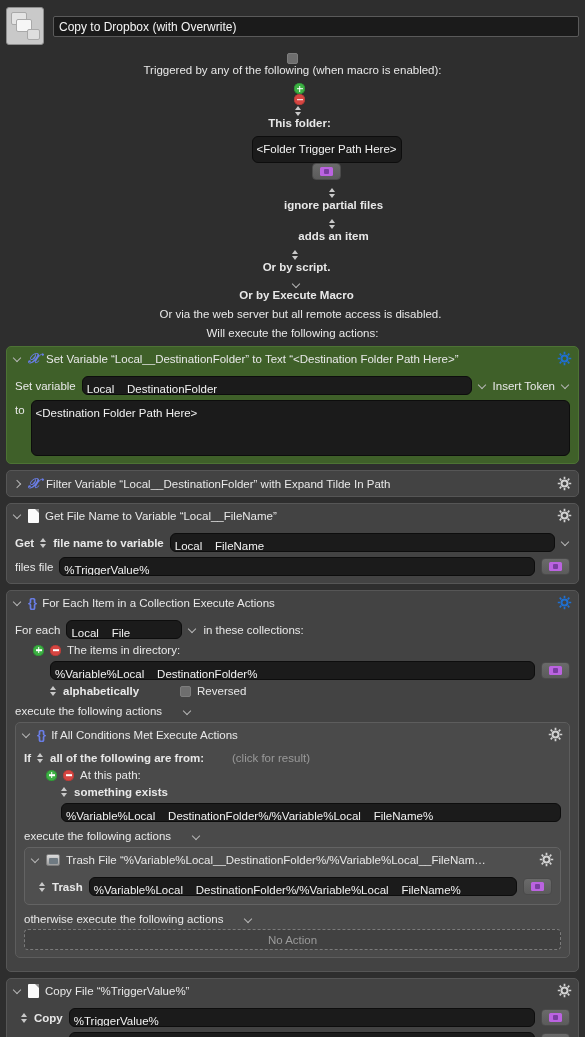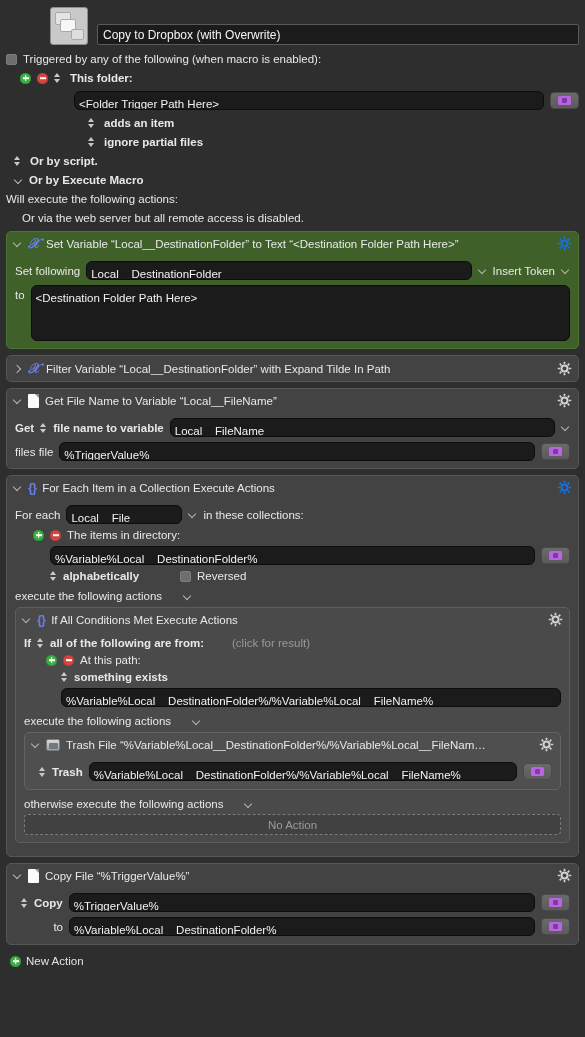--- a/index.html
+++ b/index.html
@@ -95,42 +95,42 @@
     position: relative;
   }
   .folderbtn .fo::after {
     content: ""; position: absolute; left: 4px; top: 2px;
     width: 5px; height: 5px; background: #7a3ea0; border-radius: 1px;
   }
 
   .gear { width: 15px; height: 15px; flex: none; }
 
   
-  #header { display: flex; align-items: flex-end; padding: 7px 6px 0 6px; margin-left: 44px; }
+  #header { display: flex; align-items: center; padding: 7px 6px 0 6px; }
   #macro-icon {
     width: 38px; height: 38px; flex: none;
     background: #c9c9c9; border: 1px solid #8e8e8e; border-radius: 3px;
     position: relative; overflow: hidden;
   }
   #macro-icon i {
     position: absolute; display: block; background: #efefef;
     border: 1px solid #a9a9a9; border-radius: 2px;
   }
   #macro-icon i.a { width: 16px; height: 13px; left: 4px;  top: 4px;  background:#e4e4e4;}
   #macro-icon i.b { width: 16px; height: 13px; left: 9px;  top: 11px; background:#f6f6f6;}
   #macro-icon i.c { width: 13px; height: 11px; left: 20px; top: 21px; background:#dedede;}
   #macro-title {
     flex: 1; margin-left: 9px; height: 21px;
     background: #1b1b1b; border: 1px solid #5a5a5a; border-radius: 2px;
     color: #f5f5f5; font-size: 12px; padding: 3px 5px;
     white-space: nowrap; overflow: hidden;
   }
 
   #trigger-block { padding: 0 6px; margin-top: 8px; }
-  .trig-line { display: flex; align-items: center; gap: 6px; margin-bottom: 7px; font-size: 11.5px;}
+  .trig-line { display: flex; align-items: center; margin-bottom: 7px; font-size: 11.5px; flex-direction: column;}
   .ind1 { padding-left: 14px; }
   .ind2 { padding-left: 68px; }
   .ind3 { padding-left: 82px; }
 
   
   #actions { padding: 0 6px; }
 
   .card {
     background: #434343;
     border: 1px solid #565656;
@@ -217,44 +217,44 @@
 
   <div class="trig-line ind2">
     <div class="field" style="flex:1">&lt;Folder Trigger Path Here&gt;</div>
     <div class="folderbtn">
         <span class="fo"></span>
       </div>
   </div>
 
   <div class="trig-line ind3">
     <span class="stepper"></span>
-    <span class="bold">adds an item</span>
+    <span class="bold">ignore partial files</span>
   </div>
 
   <div class="trig-line ind3">
     <span class="stepper"></span>
-    <span class="bold">ignore partial files</span>
+    <span class="bold">adds an item</span>
   </div>
 
   <div class="trig-line" style="padding-left:8px">
     <span class="stepper"></span>
     <span class="bold">Or by script.</span>
   </div>
 
   <div class="trig-line" style="padding-left:8px">
     <span class="chev-d"></span>
     <span class="bold">Or by Execute Macro</span>
   </div>
 
+  <div class="trig-line" style="padding-left:16px">
+    <span>Or via the web server but all remote access is disabled.</span>
+  </div>
+
   <div class="trig-line">
     <span>Will execute the following actions:</span>
-  </div>
-
-  <div class="trig-line" style="padding-left:16px">
-    <span>Or via the web server but all remote access is disabled.</span>
   </div>
 </div>
 
 <div id="actions">
 
   <div class="card green">
     <div class="card-head">
       <span class="chev-d"></span>
       <span class="xicon">𝒳</span>
       <span class="ttl">Set Variable “Local__DestinationFolder” to Text “&lt;Destination Folder Path Here&gt;”</span>
@@ -263,21 +263,21 @@
             <circle cx="10" cy="10" r="5.4"></circle>
         <g stroke="#1f6fd0" stroke-width="2.3">
               <path d="M10 1v3M10 16v3M1 10h3M16 10h3M3.6 3.6l2.1 2.1M14.3 14.3l2.1 2.1M16.4 3.6l-2.1 2.1M5.7 14.3l-2.1 2.1"></path>
             </g>
           </g>
         <circle cx="10" cy="10" r="2.6" fill="#3f6029"></circle>
       </svg>
     </div>
     <div class="card-body">
       <div class="brow">
-        <span class="lbl">Set following</span>
+        <span class="lbl">Set variable</span>
         <div class="field" style="flex:1">Local__DestinationFolder</div>
         <span class="chev-d"></span>
         <span class="lbl">Insert Token</span>
         <span class="chev-d"></span>
       </div>
       <div class="brow" style="align-items:flex-start">
         <span class="lbl" style="padding-top:4px">to</span>
         <div class="field tall" style="flex:1">&lt;Destination Folder Path Here&gt;</div>
       </div>
     </div>

